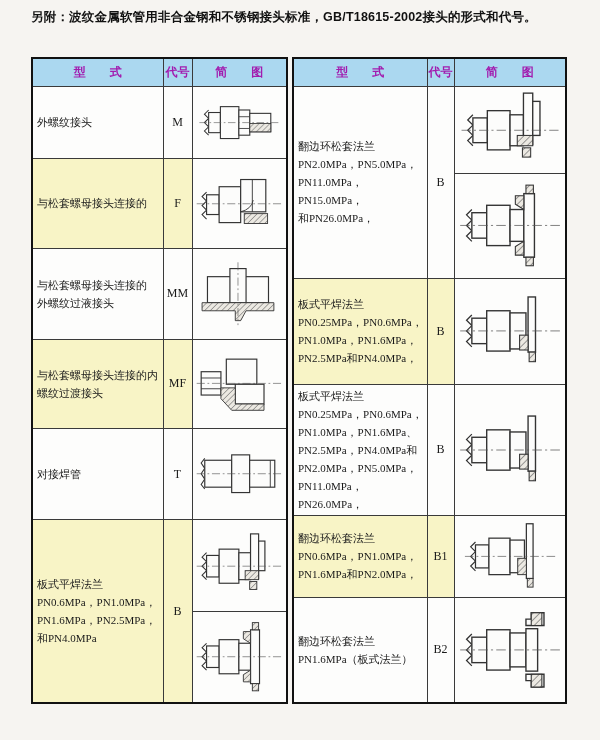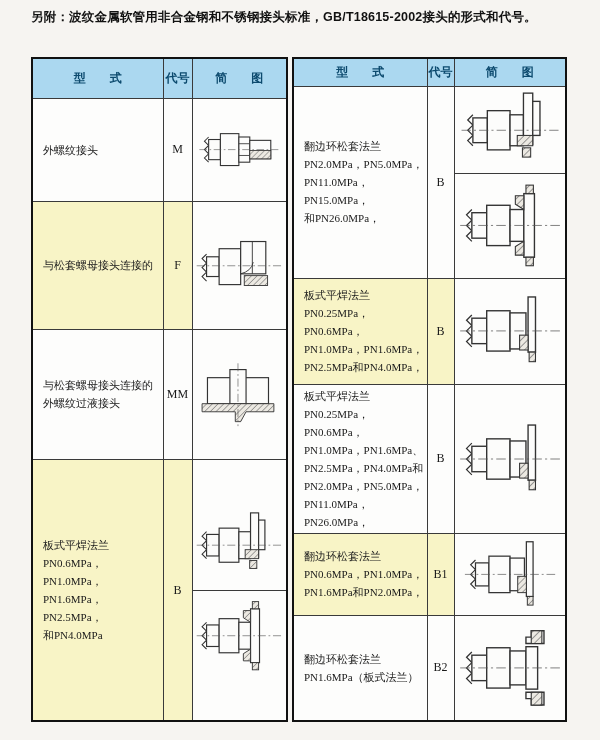--- a/index.html
+++ b/index.html
@@ -8,22 +8,22 @@
   .page { position:relative; width:600px; height:740px; overflow:hidden;text-decoration:underline; }
   .title { position:absolute; left:31px; top:9px; width:545px;
            font-family:"Liberation Sans","DejaVu Sans",sans-serif;
            font-weight:bold; font-size:12.5px; color:#111; letter-spacing:0.2px; }
   .tables { position:absolute; left:31px; top:57px; display:flex; gap:4px; }
   table { border-collapse:collapse; table-layout:fixed; background:#fdfdfc;
           border:2px solid #111; }
   td { border:1px solid var(--bd); vertical-align:middle; overflow:hidden; }
   tr.hdr td { background:var(--hdr); text-align:center;
               font-family:"Liberation Sans","DejaVu Sans",sans-serif;
-              font-weight:bold; font-size:12px; color:#0c4a6e; }
-  td.type { font-size:11px; line-height:18px; padding:2px 3px 2px 10px;
+              font-weight:bold; font-size:12px; color:#a21caf; }
+  td.type { font-size:11px; line-height:18px; padding:2px 3px 2px 4px;
             white-space:pre-line; color:#1a1a1a; }
   td.code { text-align:center; font-size:12px; color:#1a1a1a; }
   tr[data-hl="true"] td.type, tr[data-hl="true"] td.code { background:var(--hl); }
   td.diag-cell { padding:0; background:#fdfdfc; }
   .dwrap { display:flex; flex-direction:column; width:100%; }
   .diag { display:flex; align-items:center; justify-content:center; width:100%; }
   .diag + .diag { border-top:1px solid var(--bd); }
   .diag svg { width:96%; height:96%; }
   svg .s { fill:#fcfcfb; stroke:#333; stroke-width:1.3; }
   svg .l { fill:none; stroke:#333; stroke-width:1; }
@@ -112,20 +112,58 @@
                     <rect class="s" x="15" y="21" width="28" height="29"></rect>
                     <rect class="s" x="55" y="21" width="28" height="29"></rect>
                     <rect class="s" x="40" y="12" width="18" height="38"></rect>
                     <path class="h" d="M9 50 h80 v9 h-31 l-6 11 h-6 v-11 h-37 z"></path>
                     <line class="c" x1="49" y1="5" x2="49" y2="75"></line>
                   </svg>
                 </div>
               </div>
           </td>
         </tr>
+        <tr style="height:88px" data-hl="true">
+          <td class="type">与松套螺母接头连接的内
+螺纹过渡接头</td>
+          <td class="code">MF</td>
+          <td class="diag-cell">
+            <div class="dwrap">
+                <div class="diag" style="height:86px">
+                  <svg viewBox="0 0 100 80" preserveAspectRatio="xMidYMid meet">
+                    <rect class="s" x="8" y="26" width="22" height="26"></rect>
+                    <line class="l" x1="8" y1="33" x2="30" y2="33"></line>
+                    <line class="l" x1="8" y1="45" x2="30" y2="45"></line>
+                    <rect class="s" x="36" y="12" width="34" height="28"></rect>
+                    <rect class="s" x="46" y="40" width="32" height="22"></rect>
+                    <path class="h" d="M30 44 h16 v18 h32 v7 h-36 l-12 -13 z"></path>
+                    <line class="c" x1="3" y1="39" x2="97" y2="39"></line>
+                  </svg>
+                </div>
+              </div>
+          </td>
+        </tr>
+        <tr style="height:91px" data-hl="false">
+          <td class="type">对接焊管</td>
+          <td class="code">T</td>
+          <td class="diag-cell">
+            <div class="dwrap">
+                <div class="diag" style="height:89px">
+                  <svg viewBox="0 0 100 80" preserveAspectRatio="xMidYMid meet">
+                    <path class="w" d="M12 23 l-4 5 l4 6 l-4 6 l4 6 l-4 6 l4 5"></path>
+                    <rect class="s" x="12" y="25" width="30" height="30"></rect>
+                    <rect class="s" x="42" y="19" width="20" height="42"></rect>
+                    <rect class="s" x="62" y="25" width="28" height="30"></rect>
+                    <line class="l" x1="85" y1="25" x2="85" y2="55"></line>
+                    <line class="c" x1="3" y1="40" x2="97" y2="40"></line>
+                  </svg>
+                </div>
+              </div>
+          </td>
+        </tr>
         <tr style="height:182px" data-hl="true">
           <td class="type">板式平焊法兰
 PN0.6MPa，PN1.0MPa，
 PN1.6MPa，PN2.5MPa，
 和PN4.0MPa</td>
           <td class="code">B</td>
           <td class="diag-cell">
             <div class="dwrap">
               <div class="diag" style="height:90px">
                   <svg viewBox="0 0 100 80" preserveAspectRatio="xMidYMid meet">

